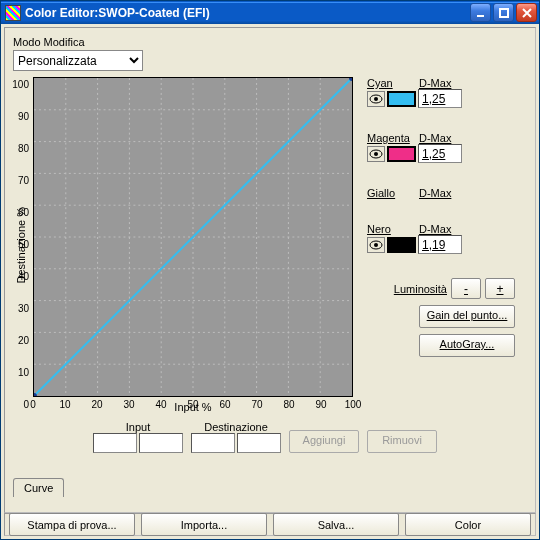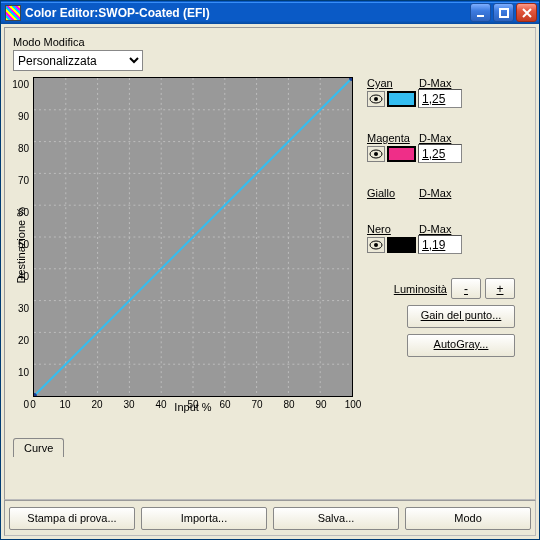--- a/index.html
+++ b/index.html
@@ -132,21 +132,21 @@
     border: 1px solid #808080;
     background: #ece9d8;
     display: flex; align-items: center; justify-content: center;
   }
   .swatch { width: 29px; height: 16px; border: 2px solid #000; }
   .dmax-in { width: 44px; height: 19px; border: 1px solid #888; border-top-color: #555; border-left-color: #555; background: #fff; font-size: 12px; padding: 1px 3px; }
 
   .side-btns { display: flex; flex-direction: column; gap: 6px; align-items: flex-end; }
   .lum-row { display: flex; align-items: center; gap: 4px; }
   .pmbtn { width: 30px; height: 21px; border: 1px solid #888; background: linear-gradient(#fff,#ece9d8); border-radius: 2px; font-size: 12px; }
-  .widebtn { width: 108px; height: 23px; text-align: center; border: 1px solid #888; background: linear-gradient(#fff,#ece9d8); border-radius: 2px; font-size: 11px; padding-top: 3px;}
+  .widebtn { width: 96px; height: 23px; text-align: center; border: 1px solid #888; background: linear-gradient(#fff,#ece9d8); border-radius: 2px; font-size: 11px; padding-top: 3px;}
 
   .input-dest {
     display: flex;
     align-items: flex-end;
     gap: 8px;
     margin-top: 8px;
     margin-left: 80px;
   }
   .input-dest .col { display: flex; flex-direction: column; align-items: center; }
   .input-dest .fields { display: flex; gap: 2px; }
@@ -161,21 +161,21 @@
     padding: 3px 10px 3px 10px;
     font-size: 11px;
     position: relative; top: 16px;
   }
 
   .bottom-bar {
     display: flex;
     border: 1px solid #bbb;
     border-top-color: #999; border-left-color: #999;
     background: #ece9d8;
-    height: 36px;
+    height: 23px;
     align-items: center;
     padding: 0 4px;
     gap: 6px;
   }
   .bottom-bar .btn {
     flex: 1;
     border: 1px solid #888;
     background: linear-gradient(#fff,#ece9d8);
     border-radius: 2px;
     height: 23px;
@@ -382,26 +382,44 @@
               <span>Luminosità</span>
               <button class="pmbtn">-</button>
               <button class="pmbtn">+</button>
             </div>
             <div class="widebtn">Gain del punto...</div>
             <div class="widebtn">AutoGray...</div>
           </div>
         </div>
       </div>
 
+      <div class="input-dest">
+        <div class="col">
+          <span>Input</span>
+          <div class="fields">
+            <div class="numfield"></div>
+            <div class="numfield"></div>
+          </div>
+        </div>
+        <div class="col">
+          <span>Destinazione</span>
+          <div class="fields">
+            <div class="numfield"></div>
+            <div class="numfield"></div>
+          </div>
+        </div>
+        <div class="ghostbtn">Aggiungi</div>
+        <div class="ghostbtn">Rimuovi</div>
+      </div>
 
       <div class="tab-holder">
         <div class="tab">Curve</div>
       </div>
     </div>
 
     <div class="bottom-bar">
       <div class="btn">Stampa di prova...</div>
       <div class="btn">Importa...</div>
       <div class="btn">Salva...</div>
-      <div class="btn">Modo</div>
+      <div class="btn">Color</div>
     </div>
   </div>
 </div>
 
 </body></html>

